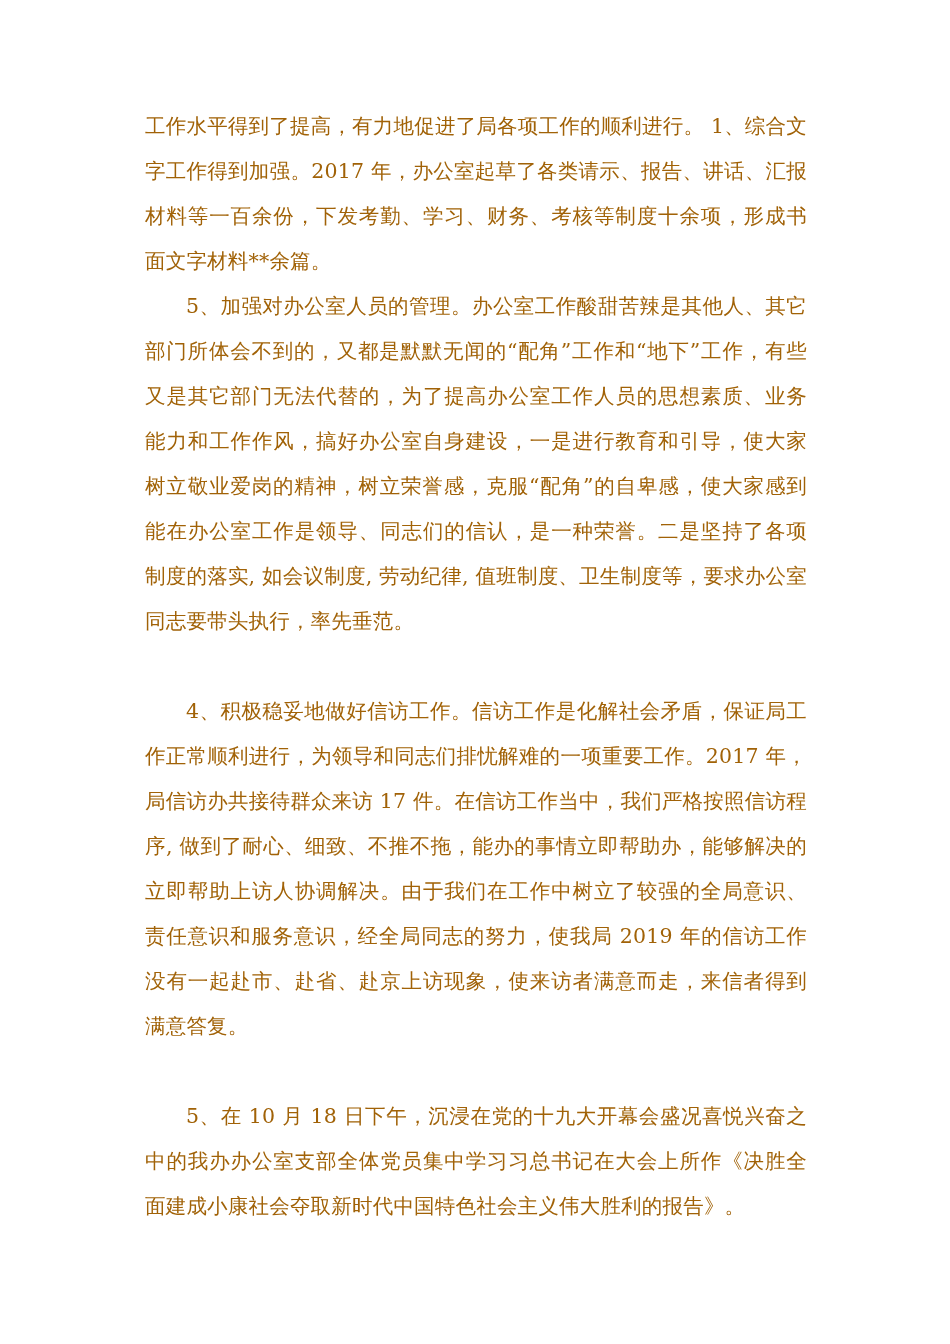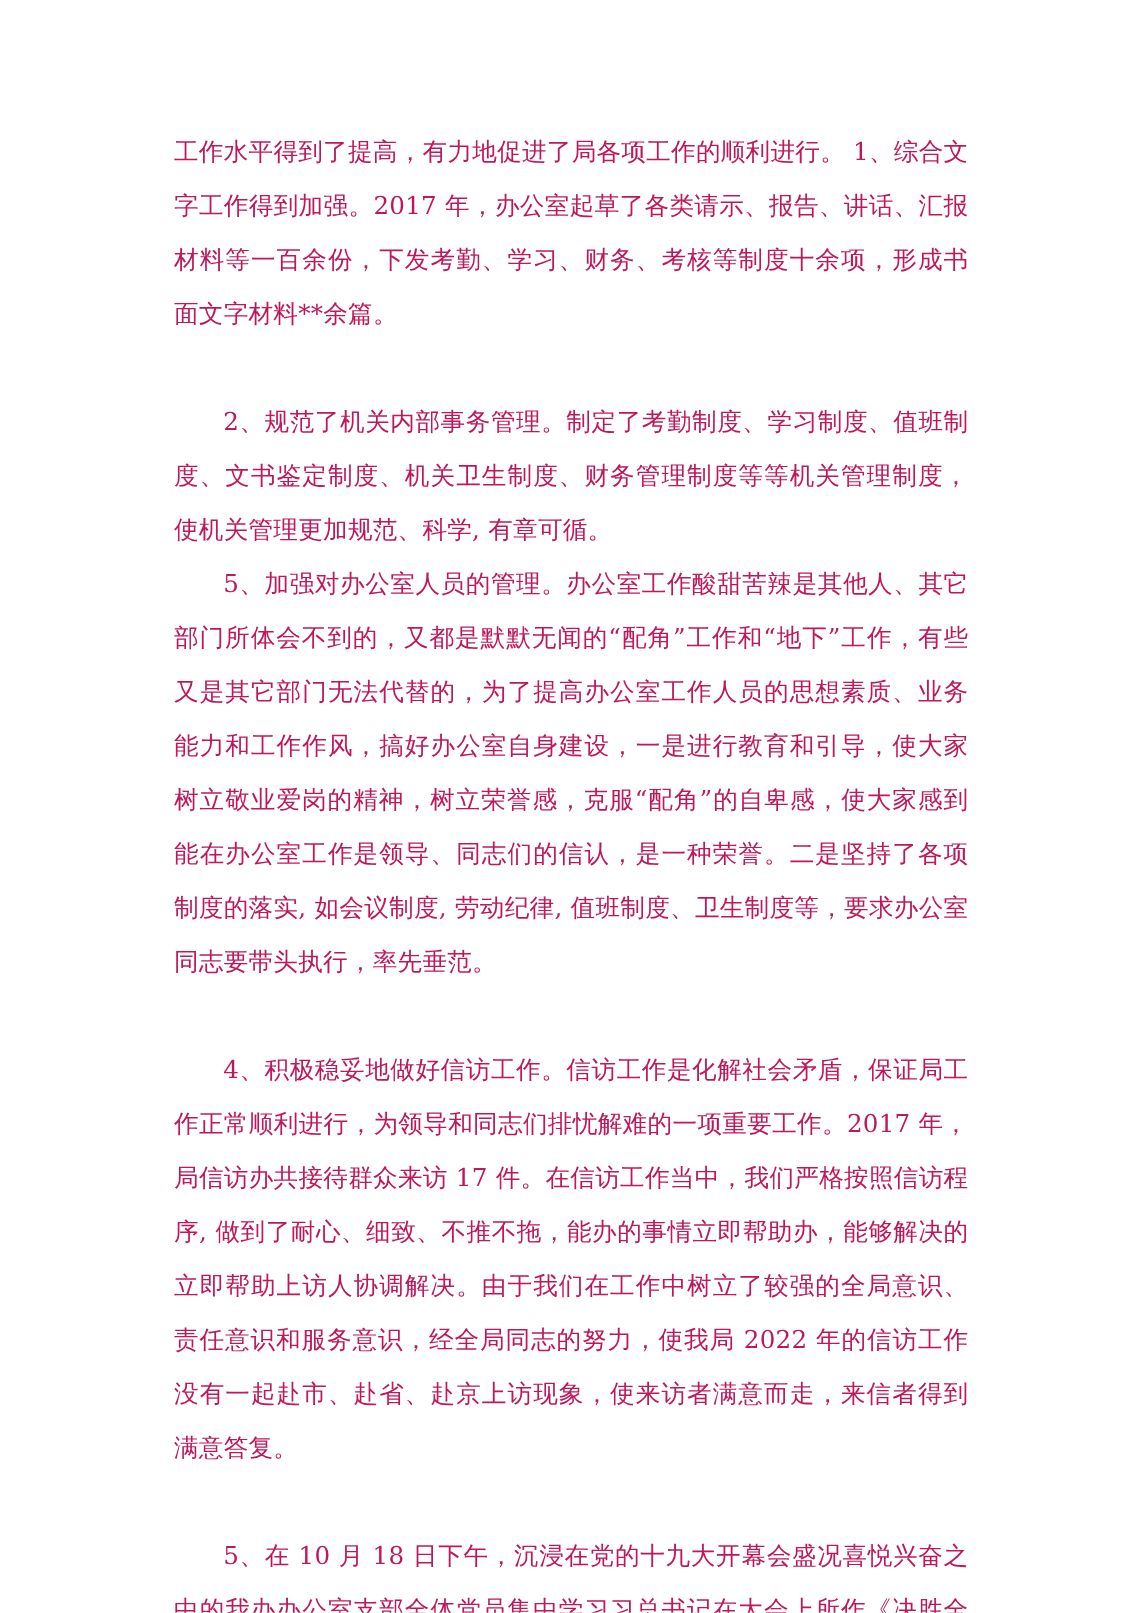--- a/index.html
+++ b/index.html
@@ -21,21 +21,21 @@
     box-sizing: border-box;
   }
   .doc-body {
     position: absolute;
     left: 145px;
     top: 104px;
     width: 662px;
   }
   .para {
     margin: 0;
-    color: #be185d;
+    color: #a16207;
     font-size: 20.5px;
     line-height: 45px;
     text-align: justify;
     text-justify: inter-ideograph;
     letter-spacing: 0.2px;
     font-weight: 400;
     -webkit-font-smoothing: antialiased;
   }
   .para.indent {
     text-indent: 2em;
@@ -44,22 +44,21 @@
   .gap-small { margin-top: 0px; }
 </style>
 </head>
 <body>
 
 <div class="page">
   <div class="doc-body">
 
     <p class="para">工作水平得到了提高，有力地促进了局各项工作的顺利进行。 1、综合文字工作得到加强。2017 年，办公室起草了各类请示、报告、讲话、汇报材料等一百余份，下发考勤、学习、财务、考核等制度十余项，形成书面文字材料**余篇。</p>
 
-    <p class="para indent gap-large">2、规范了机关内部事务管理。制定了考勤制度、学习制度、值班制度、文书鉴定制度、机关卫生制度、财务管理制度等等机关管理制度，使机关管理更加规范、科学, 有章可循。</p>
 
     <p class="para indent gap-small">5、加强对办公室人员的管理。办公室工作酸甜苦辣是其他人、其它部门所体会不到的，又都是默默无闻的“配角”工作和“地下”工作，有些又是其它部门无法代替的，为了提高办公室工作人员的思想素质、业务能力和工作作风，搞好办公室自身建设，一是进行教育和引导，使大家树立敬业爱岗的精神，树立荣誉感，克服“配角”的自卑感，使大家感到能在办公室工作是领导、同志们的信认，是一种荣誉。二是坚持了各项制度的落实, 如会议制度, 劳动纪律, 值班制度、卫生制度等，要求办公室同志要带头执行，率先垂范。</p>
 
-    <p class="para indent gap-large">4、积极稳妥地做好信访工作。信访工作是化解社会矛盾，保证局工作正常顺利进行，为领导和同志们排忧解难的一项重要工作。2017 年，局信访办共接待群众来访 17 件。在信访工作当中，我们严格按照信访程序, 做到了耐心、细致、不推不拖，能办的事情立即帮助办，能够解决的立即帮助上访人协调解决。由于我们在工作中树立了较强的全局意识、责任意识和服务意识，经全局同志的努力，使我局 2022 年的信访工作没有一起赴市、赴省、赴京上访现象，使来访者满意而走，来信者得到满意答复。</p>
+    <p class="para indent gap-large">4、积极稳妥地做好信访工作。信访工作是化解社会矛盾，保证局工作正常顺利进行，为领导和同志们排忧解难的一项重要工作。2017 年，局信访办共接待群众来访 17 件。在信访工作当中，我们严格按照信访程序, 做到了耐心、细致、不推不拖，能办的事情立即帮助办，能够解决的立即帮助上访人协调解决。由于我们在工作中树立了较强的全局意识、责任意识和服务意识，经全局同志的努力，使我局 2019 年的信访工作没有一起赴市、赴省、赴京上访现象，使来访者满意而走，来信者得到满意答复。</p>
 
     <p class="para indent gap-large">5、在 10 月 18 日下午，沉浸在党的十九大开幕会盛况喜悦兴奋之中的我办办公室支部全体党员集中学习习总书记在大会上所作《决胜全面建成小康社会夺取新时代中国特色社会主义伟大胜利的报告》。</p>
 
   </div>
 </div>
 
 </body></html>

